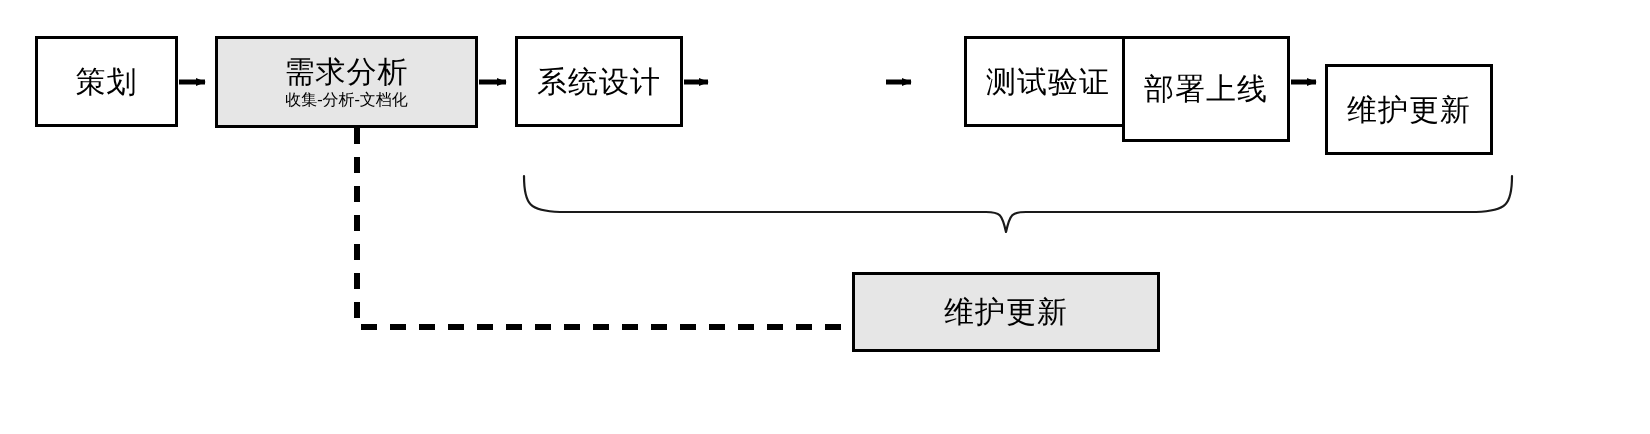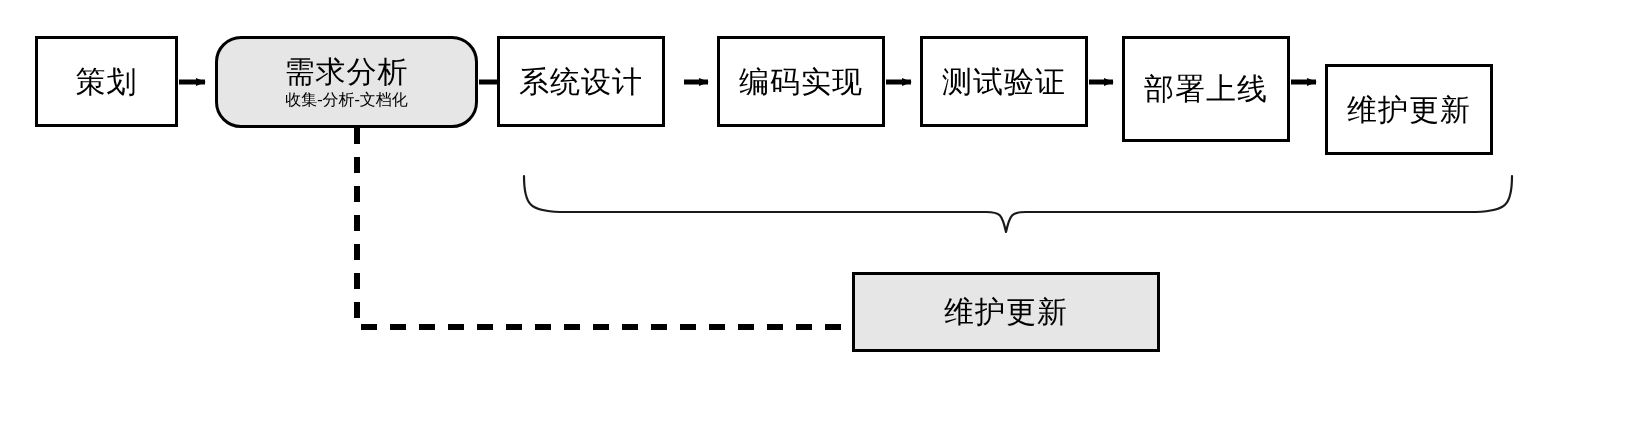--- a/index.html
+++ b/index.html
@@ -102,34 +102,31 @@
                C 1010 214, 1012 212, 1026 212
                L 1476 212
                C 1506 211, 1512 205, 1512 176" fill="none" stroke="#1a1a1a" stroke-width="2.2" stroke-linecap="round" stroke-linejoin="round"></path>
     </g>
   </svg>
 
   <div class="node" style="left:35px; top:36px; width:143px; height:91px;">
     <div class="node-title">策划</div>
   </div>
 
-  <div class="node highlight has-sub" style="left:215px; top:36px; width:263px; height:92px;border-radius:26px;">
+  <div class="node highlight has-sub" style="left:215px; top:36px; width:263px; height:92px;">
     <div class="node-title">需求分析</div>
     <div class="node-sub">收集-分析-文档化</div>
   </div>
 
-  <div class="node" style="left:497px; top:36px; width:168px; height:91px;">
+  <div class="node" style="left:515px; top:36px; width:168px; height:91px;">
     <div class="node-title">系统设计</div>
   </div>
 
-  <div class="node" style="left:717px; top:36px; width:168px; height:91px;">
-    <div class="node-title">编码实现</div>
-  </div>
 
-  <div class="node" style="left:920px; top:36px; width:168px; height:91px;">
+  <div class="node" style="left:964px; top:36px; width:168px; height:91px;">
     <div class="node-title">测试验证</div>
   </div>
 
   <div class="node" style="left:1122px; top:36px; width:168px; height:106px;">
     <div class="node-title">部署上线</div>
   </div>
 
   <div class="node" style="left:1325px; top:36px; width:168px; height:91px;margin-top:28px;">
     <div class="node-title">维护更新</div>
   </div>

